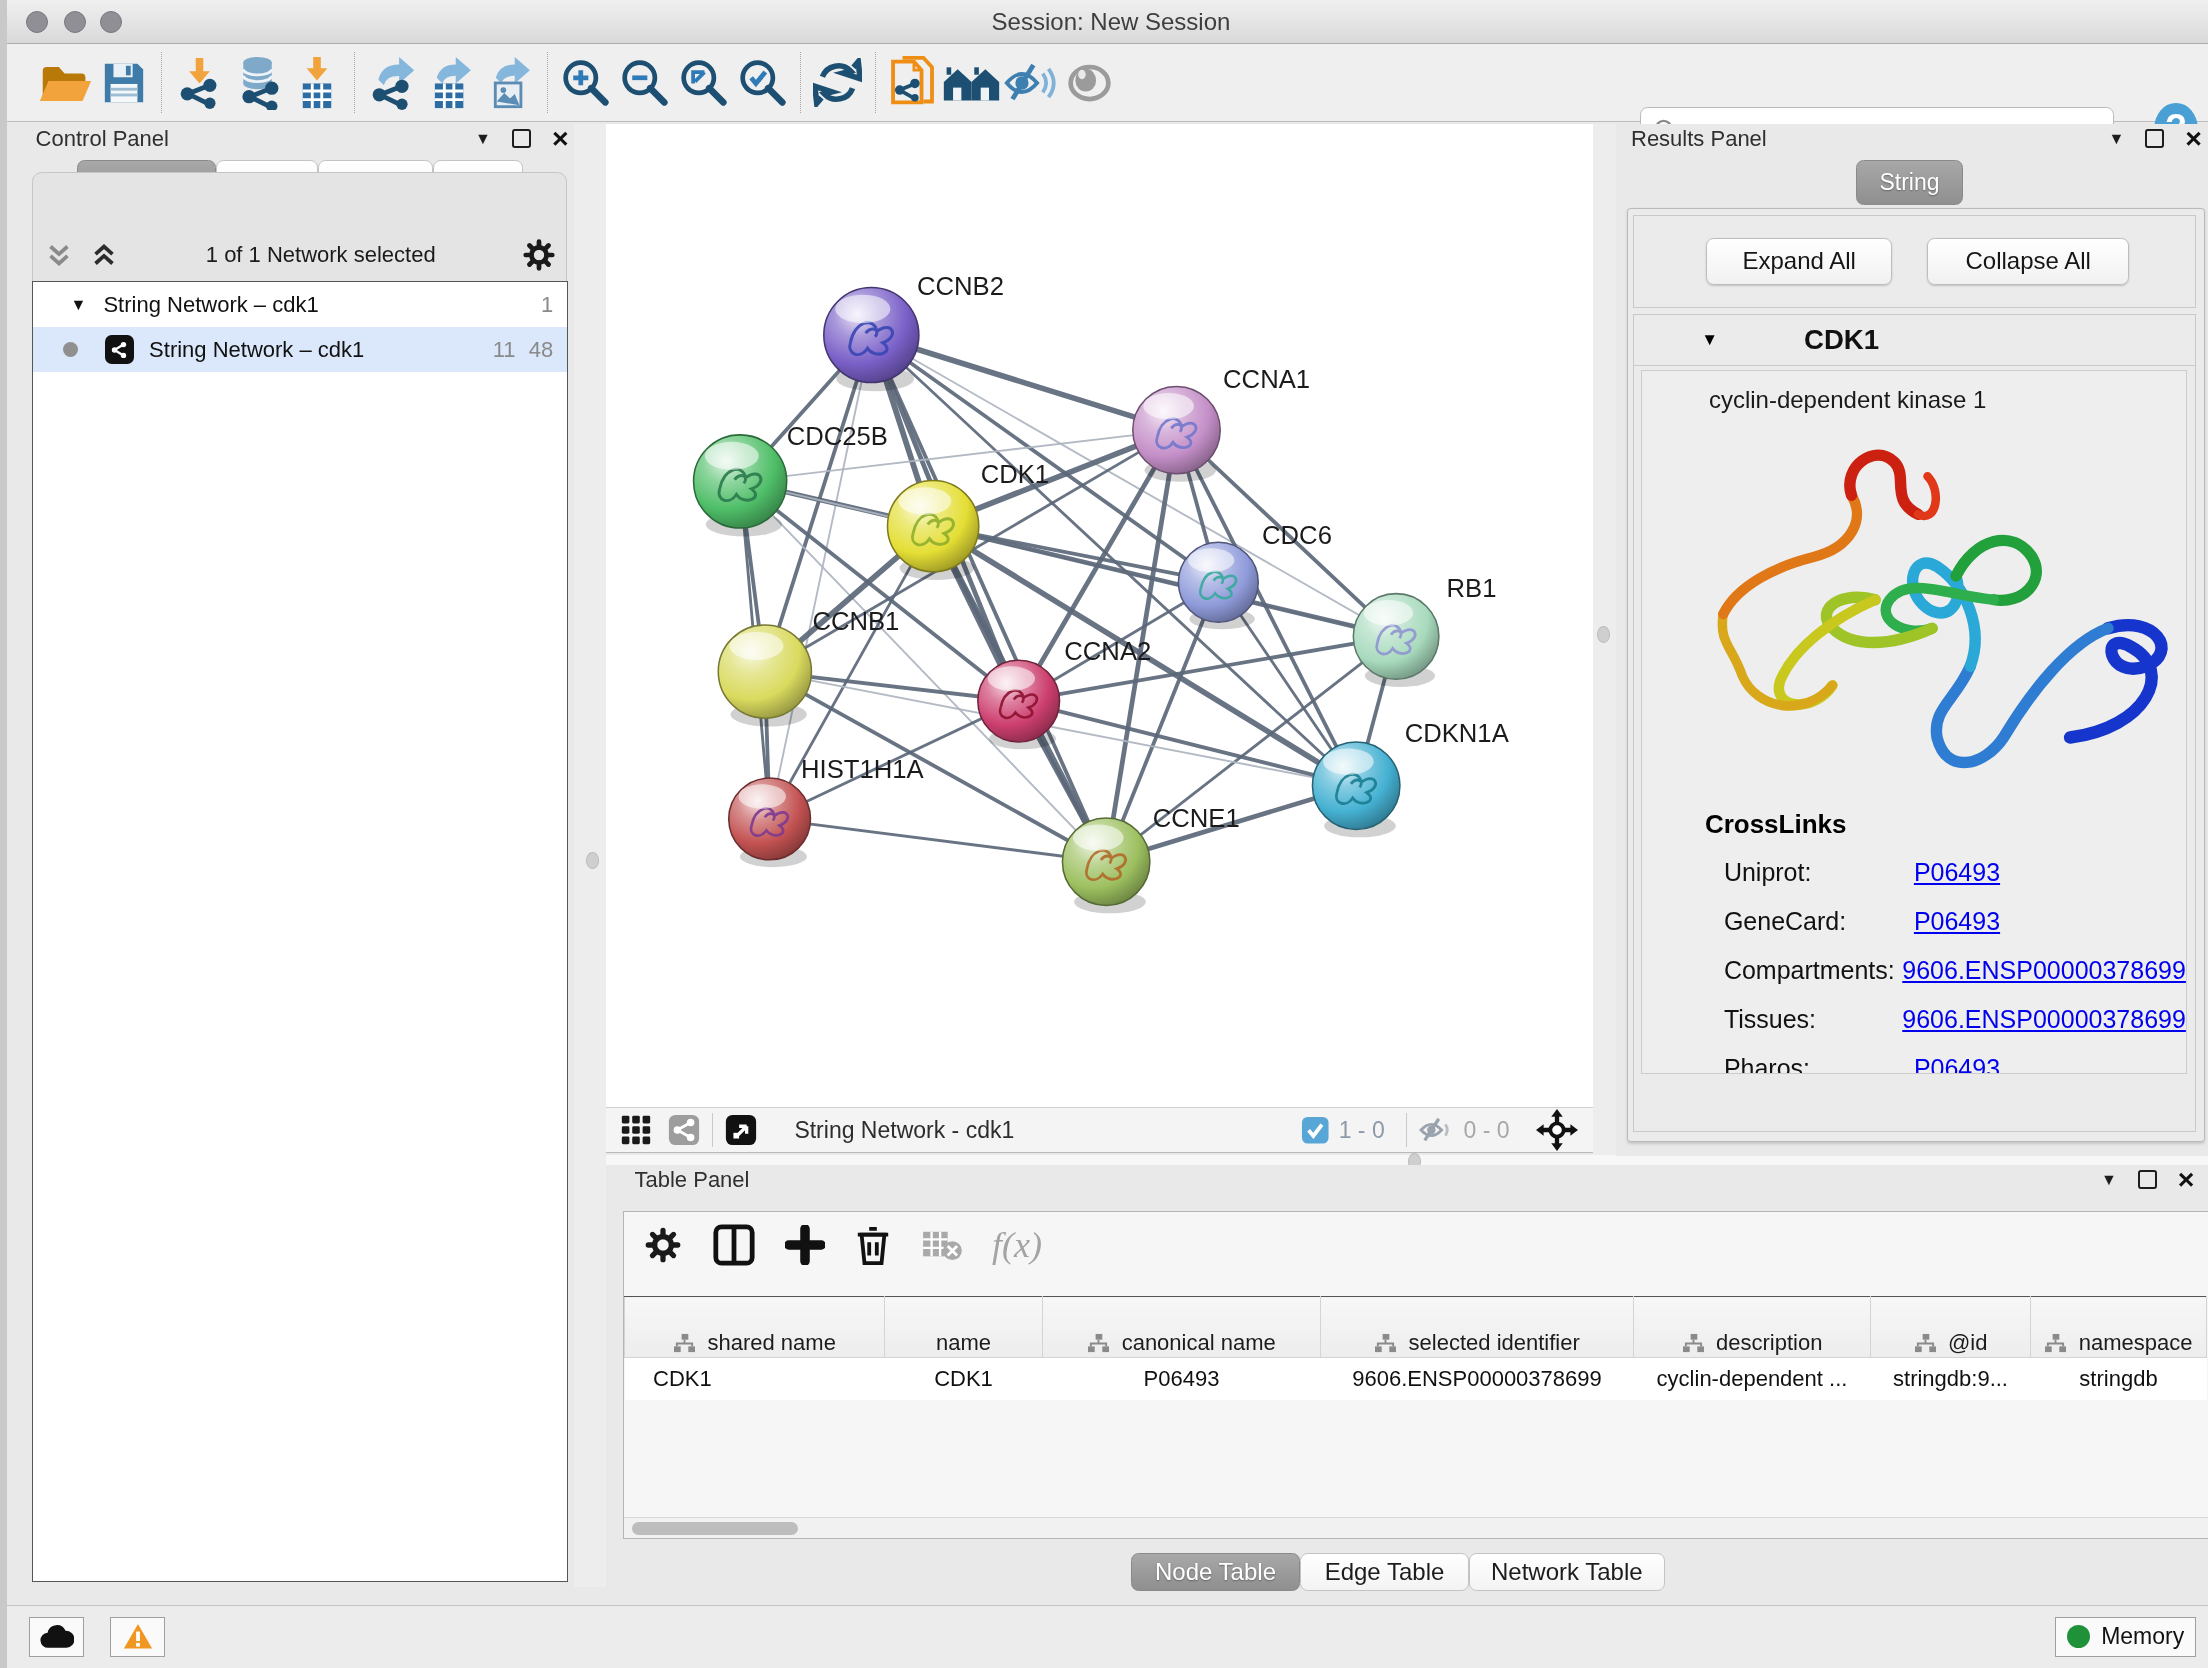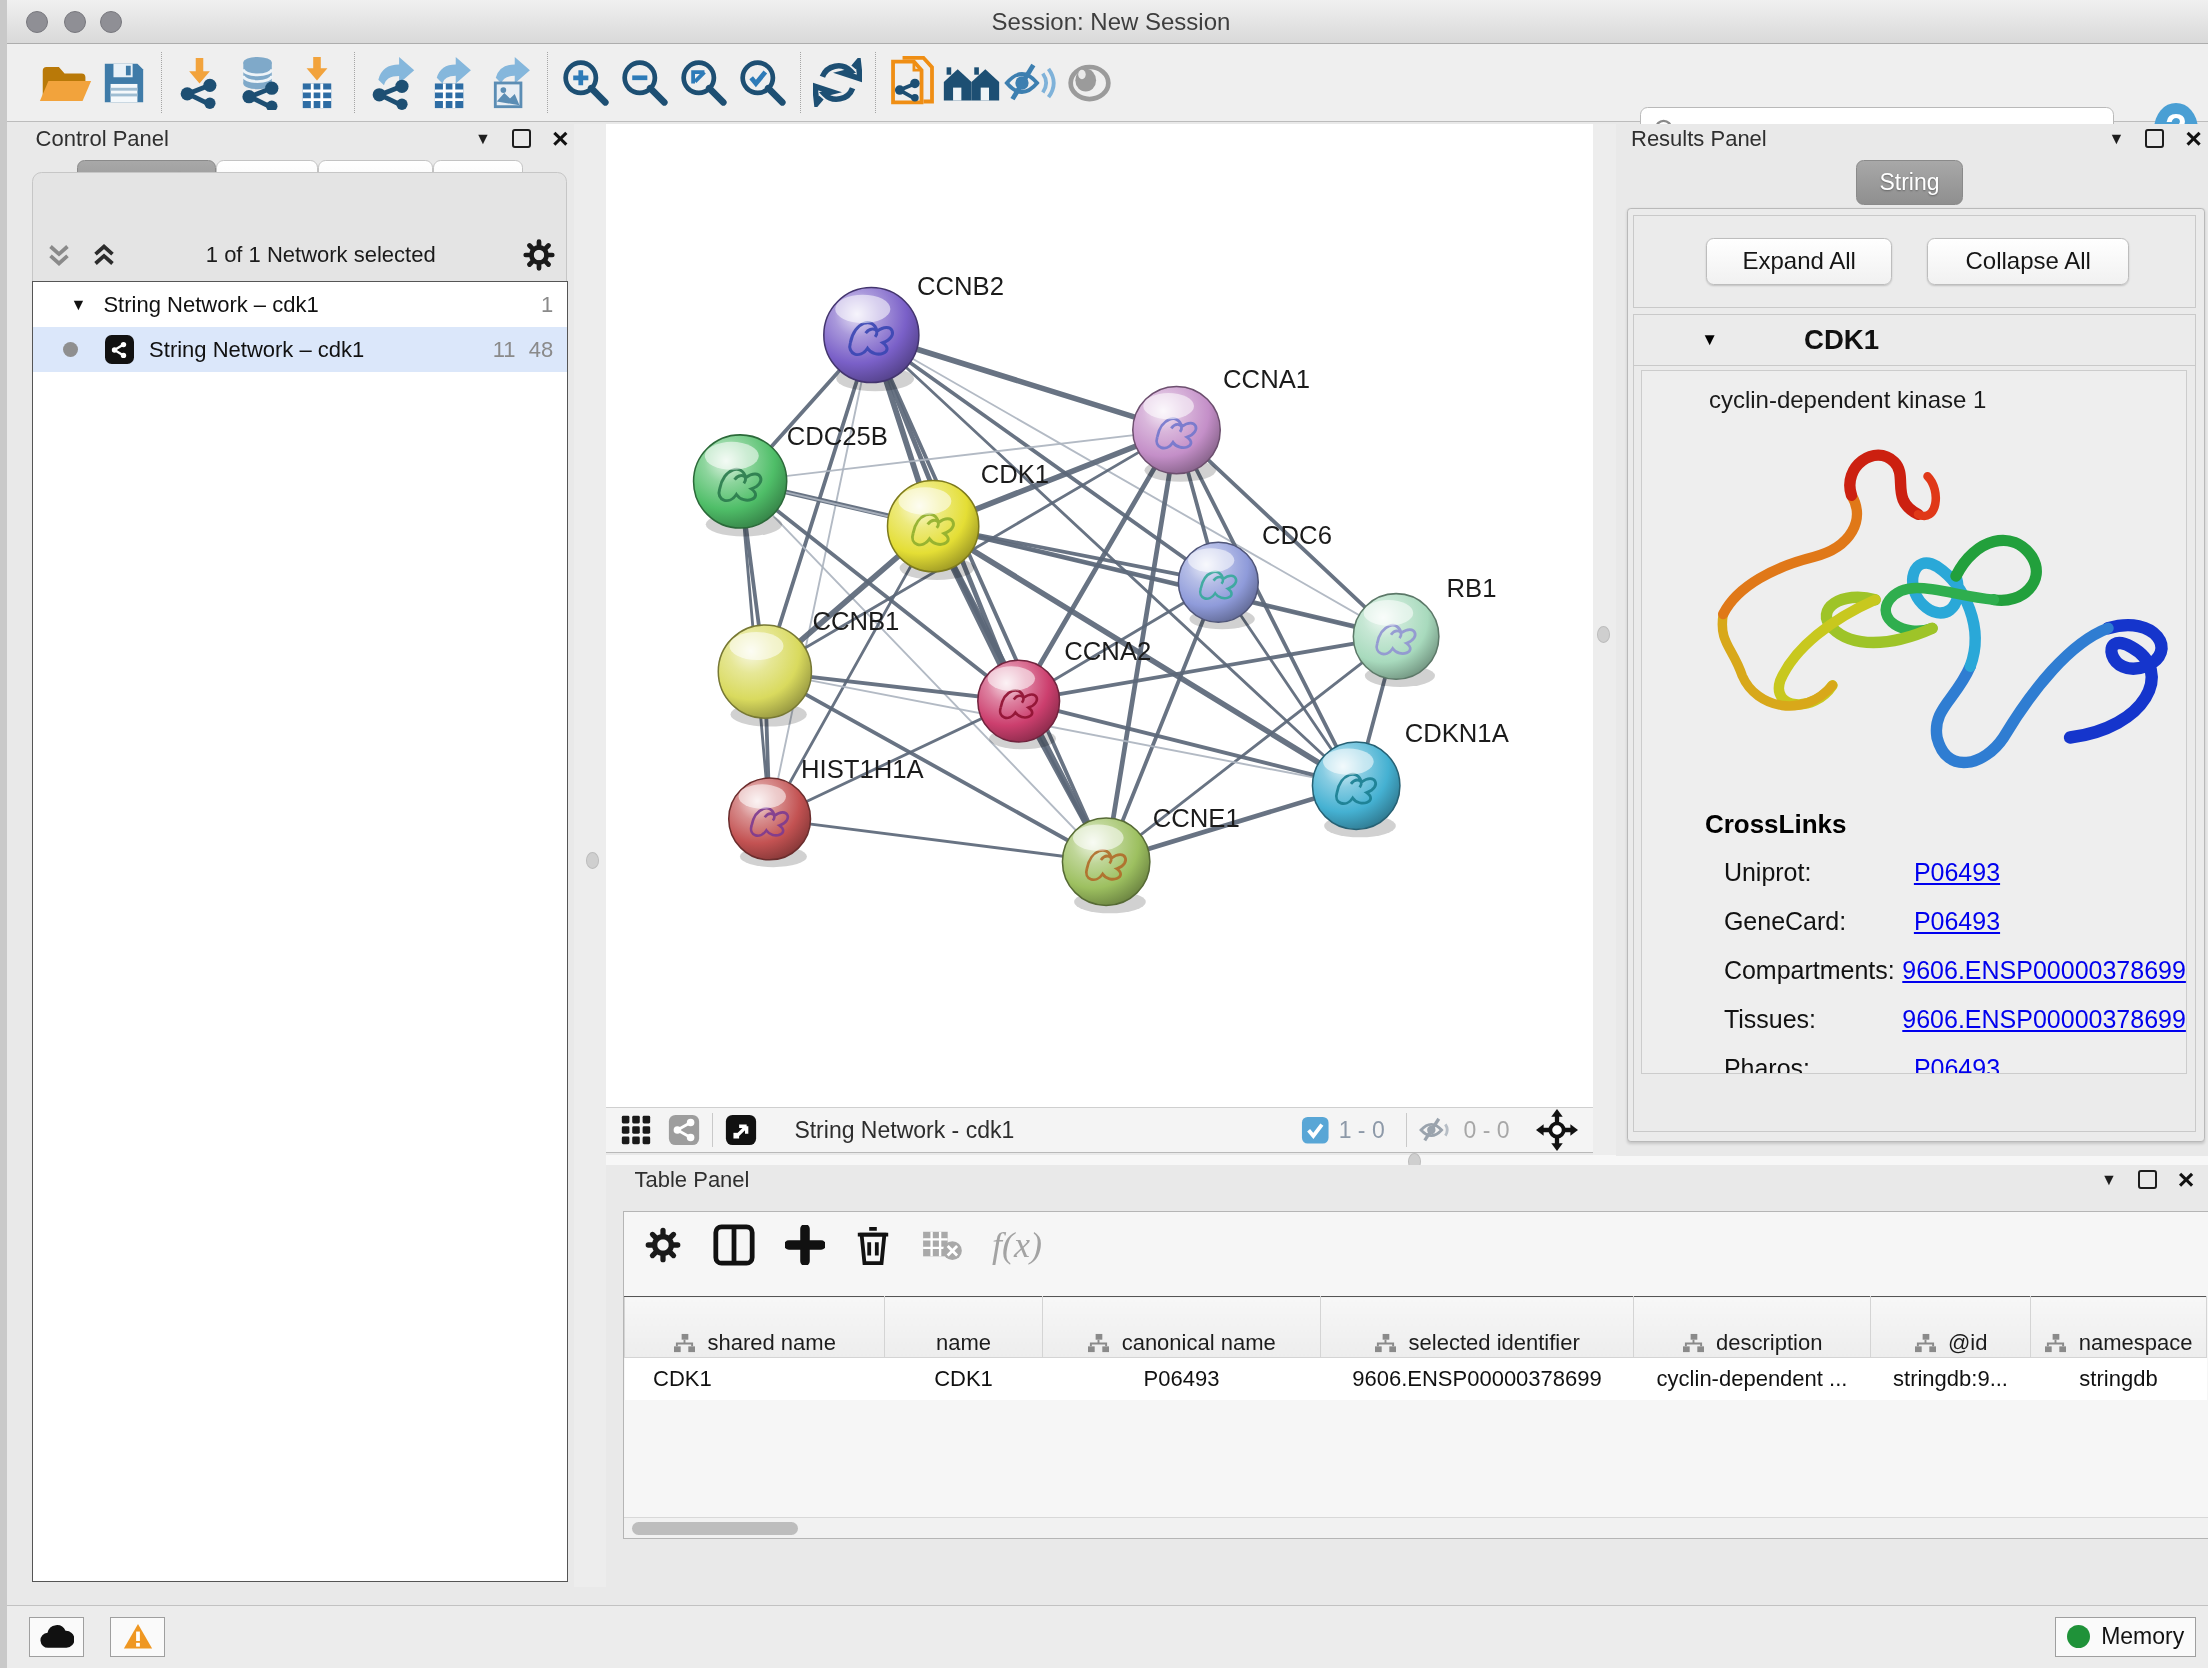--- a/index.html
+++ b/index.html
@@ -832,20 +832,31 @@
             <td>cyclin-dependent ...</td>
             <td>stringdb:9...</td>
             <td>stringdb</td>
           </tr>
         </tbody>
       </table>
       <div id="tp-hscroll">
           <div id="tp-thumb"></div>
         </div>
     </div>
+    <div id="tp-tabs">
+      <div class="tab active">
+          <span>Node Table</span>
+        </div>
+      <div class="tab">
+          <span>Edge Table</span>
+        </div>
+      <div class="tab">
+          <span>Network Table</span>
+        </div>
+    </div>
   </div>
 
   <div id="statusbar" class="abs">
     <div class="sb-btn" style="left:22px;width:55px">
       <svg width="34" height="25" viewBox="0 0 36 26">
         <path d="M9 25 a8 8 0 0 1 -1 -16 a10 10 0 0 1 19 -2 a7 7 0 0 1 1 18 z" fill="#111"></path>
       </svg>
     </div>
     <div class="sb-btn" style="left:103px;width:55px">
       <svg width="32" height="28.5" viewBox="0 0 34 30">

